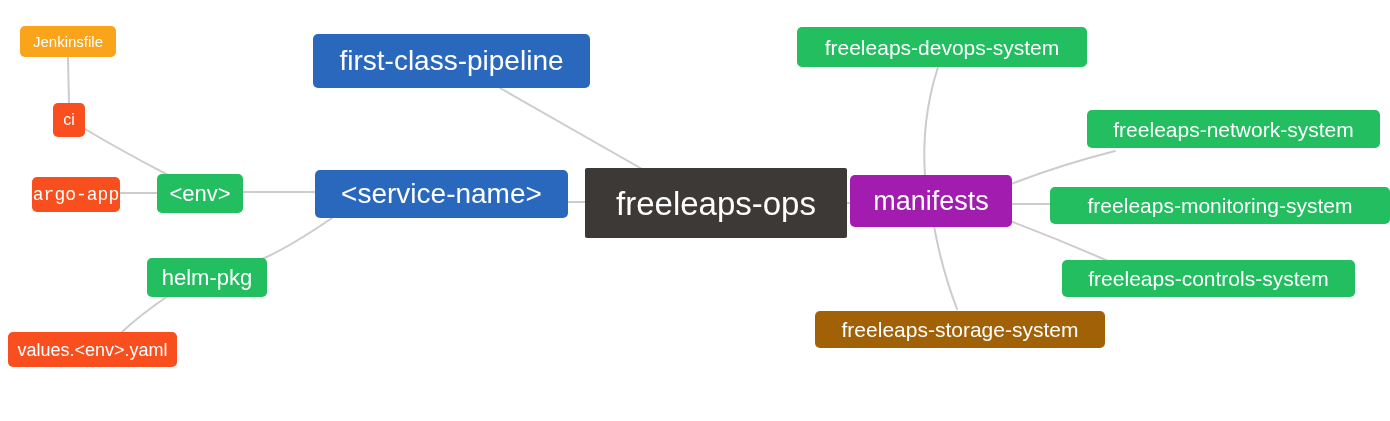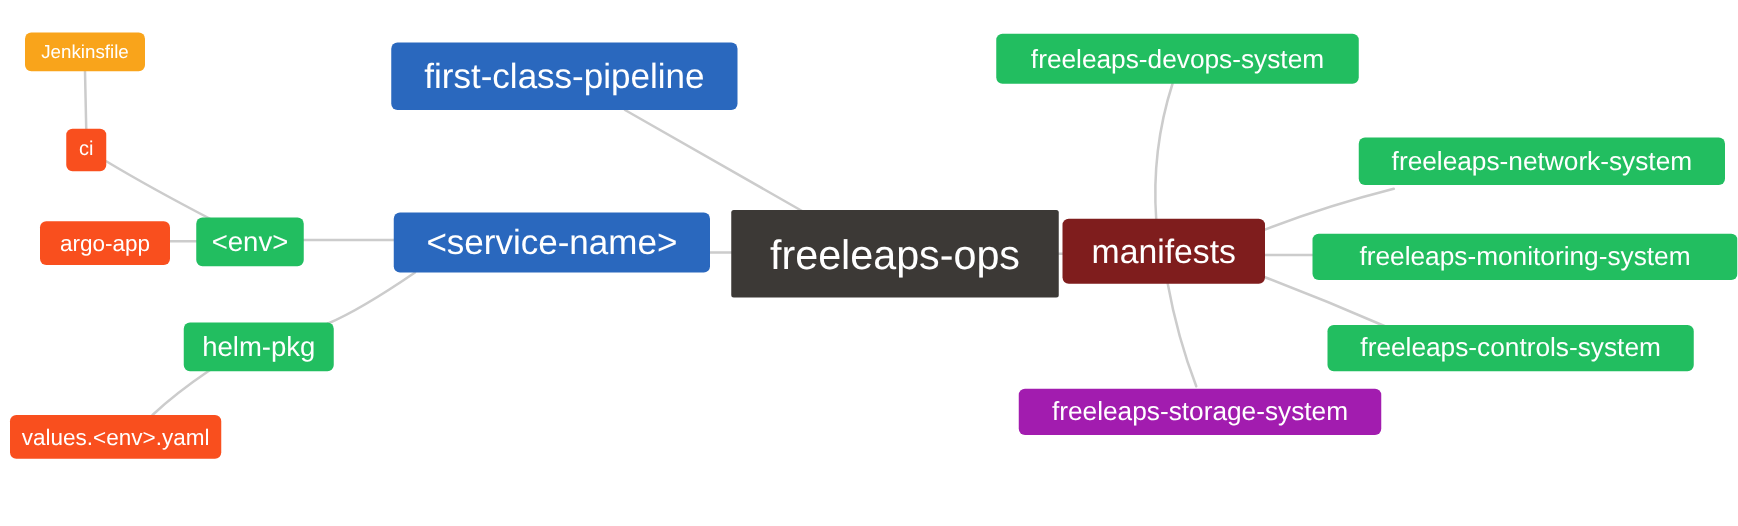--- a/index.html
+++ b/index.html
@@ -31,21 +31,21 @@
     justify-content: center;
     color: #ffffff;
     border-radius: 5px;
     white-space: nowrap;
     cursor: default;
     line-height: 1;
   }
   
   .n-jenkinsfile { left: 20px;  top: 26px;  width: 96px;  height: 31px; font-size: 15px; }
   .n-ci          { left: 53px;  top: 103px; width: 32px;  height: 34px; font-size: 16px; }
-  .n-argo        { left: 32px;  top: 177px; width: 104px;  height: 35px; font-size: 18px; }
+  .n-argo        { left: 32px;  top: 177px; width: 88px;  height: 35px; font-size: 18px; font-family: Liberation Mono, monospace; }
   .n-env         { left: 157px; top: 174px; width: 86px;  height: 39px; font-size: 22px; }
   .n-helm        { left: 147px; top: 258px; width: 120px; height: 39px; font-size: 22px; }
   .n-values      { left: 8px;   top: 332px; width: 169px; height: 35px; font-size: 18px; }
   .n-pipeline    { left: 313px; top: 34px;  width: 277px; height: 54px; font-size: 28px; }
   .n-service     { left: 315px; top: 170px; width: 253px; height: 48px; font-size: 28px; }
   .n-ops         { left: 585px; top: 168px; width: 262px; height: 70px; font-size: 33px; border-radius: 2px; }
   .n-manifests   { left: 850px; top: 175px; width: 162px; height: 52px; font-size: 27px; }
   .n-devops      { left: 797px; top: 27px;  width: 290px; height: 40px; font-size: 21px; }
   .n-network     { left: 1055px; top: 110px; width: 293px; height: 38px; font-size: 21px; }
   .n-monitoring  { left: 1050px; top: 187px; width: 340px; height: 37px; font-size: 21px; }
@@ -76,20 +76,20 @@
 
   <div class="node n-jenkinsfile" style="background: rgb(249, 164, 27);">Jenkinsfile</div>
   <div class="node n-ci" style="background: rgb(249, 79, 30);">ci</div>
   <div class="node n-argo" style="background: rgb(249, 79, 30);">argo-app</div>
   <div class="node n-env" style="background: rgb(34, 190, 96);">&lt;env&gt;</div>
   <div class="node n-helm" style="background: rgb(34, 190, 96);">helm-pkg</div>
   <div class="node n-values" style="background: rgb(249, 79, 30);">values.&lt;env&gt;.yaml</div>
   <div class="node n-pipeline" style="background: rgb(42, 104, 190);">first-class-pipeline</div>
   <div class="node n-service" style="background: rgb(42, 104, 190);">&lt;service-name&gt;</div>
   <div class="node n-ops" style="background: rgb(60, 57, 54);">freeleaps-ops</div>
-  <div class="node n-manifests" style="background: #7f1d1d;">manifests</div>
+  <div class="node n-manifests" style="background: #a21caf;">manifests</div>
   <div class="node n-devops" style="background: rgb(34, 190, 96);">freeleaps-devops-system</div>
   <div class="node n-network" style="background: rgb(34, 190, 96); margin-left: 32px;">freeleaps-network-system</div>
   <div class="node n-monitoring" style="background: rgb(34, 190, 96);">freeleaps-monitoring-system</div>
   <div class="node n-controls" style="background: rgb(34, 190, 96);">freeleaps-controls-system</div>
-  <div class="node n-storage" style="background: #a21caf;">freeleaps-storage-system</div>
+  <div class="node n-storage" style="background: #a16207;">freeleaps-storage-system</div>
 
 </div>
 
 </body></html>

